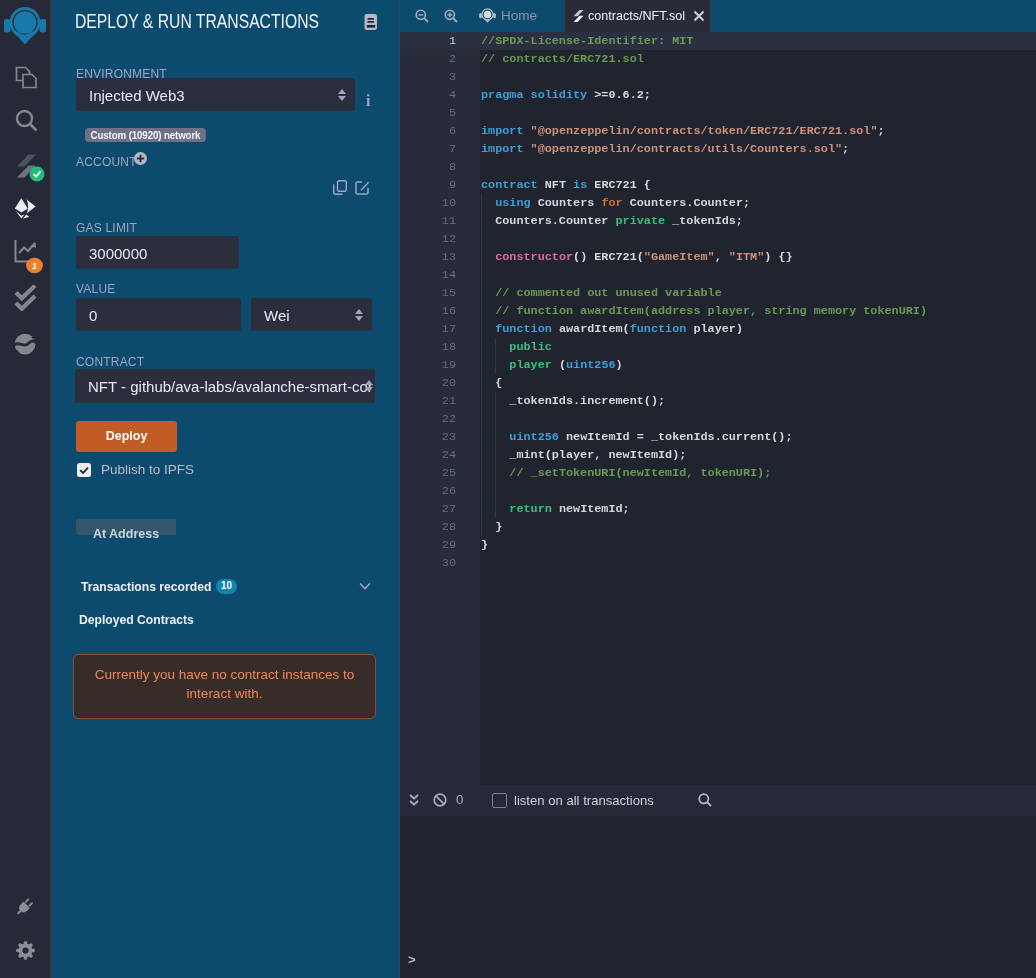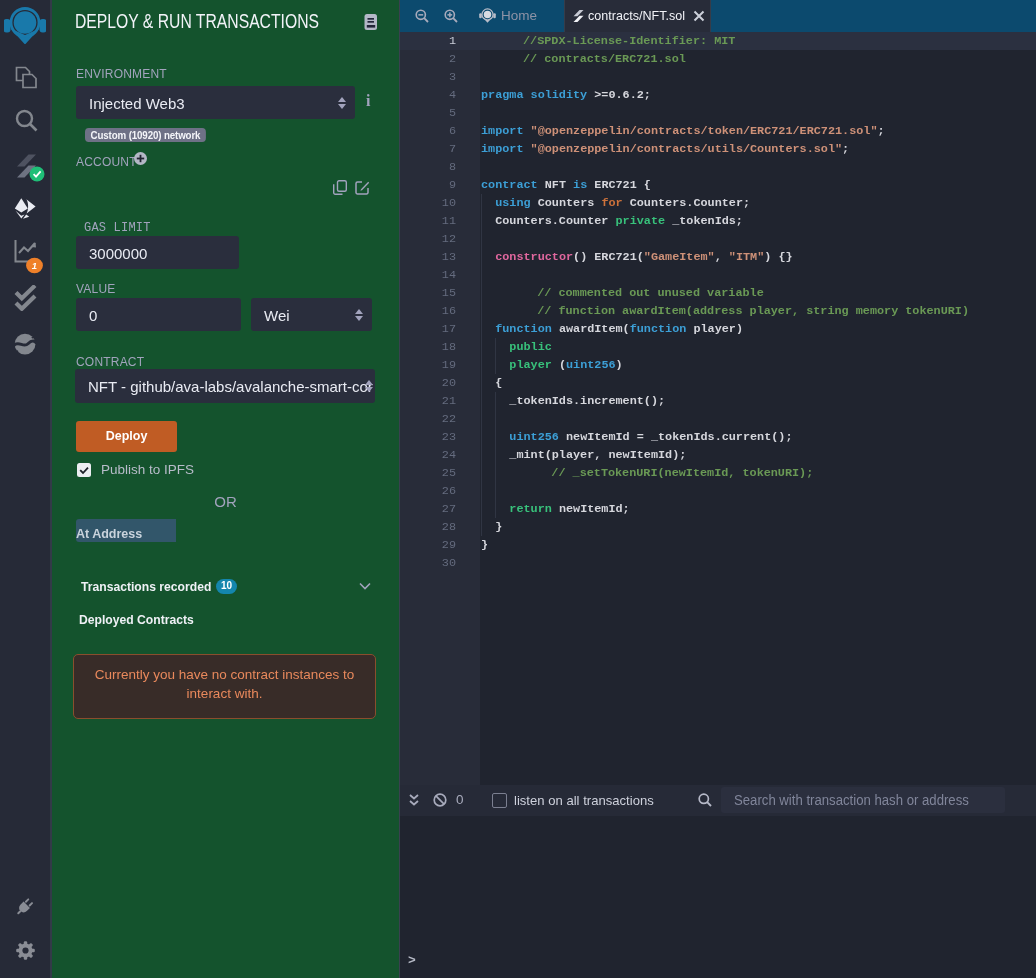--- a/index.html
+++ b/index.html
@@ -1,36 +1,36 @@
 <!DOCTYPE html>
 <html><head><meta charset="utf-8">
 <style>
 html,body{margin:0;padding:0;background:#20242f;overflow:hidden;}
 #app{position:relative;width:1036px;height:978px;background:#20242f;overflow:hidden;
   font-family:"Liberation Sans",sans-serif;-webkit-font-smoothing:antialiased;}
 .abs{position:absolute;}
 
 #iconbar{position:absolute;left:0;top:0;width:50px;height:978px;background:#262a37;border-right:2px solid #333a48;}
 
-#panel{position:absolute;left:52px;top:0;width:347px;height:978px;background:#14532d;border-right:1px solid #3a4150;}
+#panel{position:absolute;left:52px;top:0;width:347px;height:978px;background:#0c4a6e;border-right:1px solid #3a4150;}
 .lbl{position:absolute;font-size:12px;color:#a2a3bd;letter-spacing:.2px;}
 .sel,.inp{position:absolute;background:#2a2e3d;border-radius:3px;color:#e9ebf3;font-size:15px;}
 .sel .tx,.inp .tx{position:absolute;left:13px;top:50%;transform:translateY(-50%);white-space:nowrap;}
 .carets{position:absolute;top:50%;transform:translateY(-50%);width:8px;height:14px;}
 .carets:before{content:"";position:absolute;left:0;top:1px;border-left:4px solid transparent;border-right:4px solid transparent;border-bottom:5px solid #a2a3bd;}
 .carets:after{content:"";position:absolute;left:0;bottom:1px;border-left:4px solid transparent;border-right:4px solid transparent;border-top:5px solid #a2a3bd;}
 
 #tabbar{position:absolute;left:400px;top:0;width:636px;height:32px;background:#0c4a6e;}
 #gutter{position:absolute;left:400px;top:32px;width:80px;height:753px;background:#282c39;}
 #codearea{position:absolute;left:480px;top:32px;width:556px;height:753px;background:#20242f;}
 #linehl{position:absolute;left:400px;top:32px;width:636px;height:18px;background:#2b3040;}
 pre{margin:0;font-family:"Liberation Mono",monospace;font-size:11.8px;line-height:18px;}
 #nums{position:absolute;left:400px;top:32px;width:56px;text-align:right;color:#646b7e;}
 #code{position:absolute;left:481px;top:32px;color:#d6d7dd;font-weight:700;}
-.c{color:#6a9955;margin-left:42px;}  
+.c{color:#6a9955;}  
 .k{color:#3c9fd6;margin-top:48px;}  
 .g{color:#38c17b;}  
 .o{color:#ce723b;}  
 .s{color:#ce9178;}  
 .p{color:#e0679e;}  
 .guide{position:absolute;width:1px;background:#303543;}
 
 #termbar{position:absolute;left:400px;top:785px;width:636px;height:31px;background:#262a37;}
 #termbody{position:absolute;left:400px;top:816px;width:636px;height:162px;background:#20242f;}
 </style></head>
@@ -117,21 +117,21 @@
   <div id="panel">
     <div class="abs" style="left:23px;top:10px;font-size:20px;color:#f2f3f8;transform:scaleX(.786);transform-origin:0 0;white-space:nowrap;">DEPLOY &amp; RUN TRANSACTIONS</div>
 
     <svg class="abs" style="left:312px;top:14px" width="13" height="16" viewBox="0 0 13 16">
         <rect x="0.5" y="0" width="12.5" height="16" rx="2.5" fill="#b4b8c8"></rect>
         <rect x="3.5" y="4" width="6.5" height="1.7" fill="#23263a"></rect>
         <rect x="3.5" y="7" width="6.5" height="1.7" fill="#23263a"></rect>
         <rect x="2.8" y="11" width="8.4" height="2.6" fill="#23263a"></rect>
       </svg>
     <div class="lbl" style="left:24px;top:67px;">ENVIRONMENT</div>
-    <div class="sel" style="left:24px;top:86px;width:279px;height:33px;">
+    <div class="sel" style="left:24px;top:78px;width:279px;height:33px;">
         <span class="tx">Injected Web3</span>
         <span class="carets" style="right:9px;"></span>
       </div>
     <div class="abs" style="left:314px;top:92px;font-size:16px;font-weight:700;color:#a2a3bd;font-family:'Liberation Serif',serif;">i</div>
     <div class="abs" style="left:33px;top:128px;height:14px;background:#6e7186;border-radius:4px;padding:0 6px;font-size:10.5px;font-weight:700;color:#f4f5f9;line-height:14px;letter-spacing:-0.15px;transform:scaleX(.93);transform-origin:0 0;white-space:nowrap;">Custom (10920) network</div>
     <div class="lbl" style="left:24px;top:155px;">ACCOUNT</div>
     <svg class="abs" style="left:82px;top:152px;" width="13" height="13" viewBox="0 0 13 13">
         <circle cx="6.5" cy="6.5" r="6.5" fill="#b4b7c6"></circle>
         <rect x="5.6" y="2.8" width="1.8" height="7.4" fill="#212431"></rect>
         <rect x="2.8" y="5.6" width="7.4" height="1.8" fill="#212431"></rect>
@@ -139,21 +139,21 @@
 
     <svg class="abs" style="left:281px;top:180px;" width="14" height="15" viewBox="0 0 14 15">
         <rect x="4.5" y="0.7" width="8.8" height="10.6" rx="1.5" fill="none" stroke="#a2a3bd" stroke-width="1.4"></rect>
         <path d="M9.5 14.3H2.2A1.5 1.5 0 0 1 0.7 12.8V4.3" fill="none" stroke="#a2a3bd" stroke-width="1.4"></path>
       </svg>
 
     <svg class="abs" style="left:303px;top:180px;" width="15" height="15" viewBox="0 0 15 15">
         <path d="M13 8v4.5A1.5 1.5 0 0 1 11.5 14H2.5A1.5 1.5 0 0 1 1 12.5V3.5A1.5 1.5 0 0 1 2.5 2H7" fill="none" stroke="#a2a3bd" stroke-width="1.5"></path>
         <path d="M6 9.2 13.2 1.8l1 1L7 10.2l-1.6.5z" fill="#a2a3bd"></path>
       </svg>
-    <div class="lbl" style="left:32px;top:221px;font-family:Liberation Mono, monospace;">GAS LIMIT</div>
+    <div class="lbl" style="left:24px;top:221px;">GAS LIMIT</div>
     <div class="inp" style="left:24px;top:236px;width:163px;height:33px;">
         <span class="tx">3000000</span>
       </div>
     <div class="lbl" style="left:24px;top:282px;">VALUE</div>
     <div class="inp" style="left:24px;top:298px;width:165px;height:33px;">
         <span class="tx">0</span>
       </div>
     <div class="sel" style="left:199px;top:298px;width:121px;height:33px;">
         <span class="tx">Wei</span>
         <span class="carets" style="right:9px;"></span>
@@ -161,22 +161,21 @@
     <div class="lbl" style="left:24px;top:355px;">CONTRACT</div>
     <div class="sel" style="left:23px;top:369px;width:300px;height:34px;overflow:hidden;">
         <span class="tx">NFT - github/ava-labs/avalanche-smart-cor</span>
         <span class="carets" style="right:2px;"></span>
       </div>
     <div class="abs" style="left:24px;top:421px;width:101px;height:31px;background:#c05c24;border-radius:3px;color:#fff;font-size:12.5px;font-weight:700;text-align:center;line-height:31px;">Deploy</div>
     <div class="abs" style="left:25px;top:463px;width:14px;height:14px;background:#eceef2;border-radius:2.5px;"><svg width="14" height="14" viewBox="0 0 14 14">
           <path d="M3.2 7.2 6 10 11 4.6" fill="none" stroke="#1d2029" stroke-width="1.8"></path>
         </svg></div>
     <div class="abs" style="left:49px;top:462px;font-size:13.5px;color:#b8bcca;">Publish to IPFS</div>
-    <div class="abs" style="left:0;top:493px;width:347px;text-align:center;font-size:15px;color:#a2a3bd;">OR</div>
-    <div class="abs" style="left:24px;top:519px;width:100px;height:23px;background:#32566a;border-radius:3px 0 0 3px;color:#c9d3dc;font-size:12.5px;font-weight:700;line-height:31px;">At Address</div>
+    <div class="abs" style="left:24px;top:519px;width:100px;height:16px;background:#32566a;border-radius:3px 0 0 3px;color:#c9d3dc;font-size:12.5px;font-weight:700;text-align:center;line-height:31px;">At Address</div>
     <div class="abs" style="left:29px;top:579px;font-size:13.5px;font-weight:700;color:#eff1f6;transform:scaleX(.90);transform-origin:0 0;white-space:nowrap;">Transactions recorded</div>
     <div class="abs" style="left:164px;top:579px;height:15px;background:#1486ad;border-radius:8px;padding:0 5px;font-size:10px;font-weight:700;color:#fff;line-height:14px;">10</div>
     <svg class="abs" style="left:307px;top:582px;" width="12" height="8" viewBox="0 0 12 8">
         <path d="M1 1.5 6 6.5 11 1.5" fill="none" stroke="#a2a3bd" stroke-width="1.6"></path>
       </svg>
     <div class="abs" style="left:27px;top:612px;font-size:13.5px;font-weight:700;color:#eff1f6;transform:scaleX(.90);transform-origin:0 0;white-space:nowrap;">Deployed Contracts</div>
     <div class="abs" style="left:21px;top:654px;width:301px;height:63px;background:#382c28;border:1px solid #8a4e2d;border-radius:5px;color:#e9895c;font-size:13.5px;text-align:center;">
         <div style="margin-top:10px;line-height:19px;">Currently you have no contract instances to<br>interact with.</div>
       </div>
   </div>
@@ -293,18 +292,17 @@
       <circle cx="7" cy="7" r="5.8" fill="none" stroke="#a8abbc" stroke-width="1.7"></circle>
       <path d="M2.9 2.9 L11.1 11.1" stroke="#a8abbc" stroke-width="1.7"></path>
     </svg>
     <div class="abs" style="left:56px;top:7px;font-size:13.5px;color:#a8abbc;">0</div>
     <div class="abs" style="left:92px;top:8px;width:13px;height:13px;border:1px solid #7b7f90;border-radius:2px;"></div>
     <div class="abs" style="left:114px;top:8px;font-size:13.5px;color:#ced1dc;transform:scaleX(.97);transform-origin:0 0;white-space:nowrap;">listen on all transactions</div>
     <svg class="abs" style="left:298px;top:8px;" width="14" height="14" viewBox="0 0 14 14">
       <circle cx="5.8" cy="5.8" r="4.6" fill="none" stroke="#b6b9c8" stroke-width="1.7"></circle>
       <path d="M9.2 9.2 L13 13" stroke="#b6b9c8" stroke-width="1.9"></path>
     </svg>
-    <div class="abs" style="left:321px;top:2px;width:284px;height:26px;background:#2b2f3e;border-radius:3px;color:#80859a;font-size:14px;line-height:26px;"><span style="margin-left:13px;display:inline-block;transform:scaleX(.94);transform-origin:0 0;white-space:nowrap;">Search with transaction hash or address</span></div>
   </div>
   <div id="termbody">
     <div class="abs" style="left:8px;top:137px;font-family:'Liberation Mono',monospace;font-size:13px;font-weight:700;color:#b6bac6;">&gt;</div>
   </div>
 </div>
 
 </body></html>

